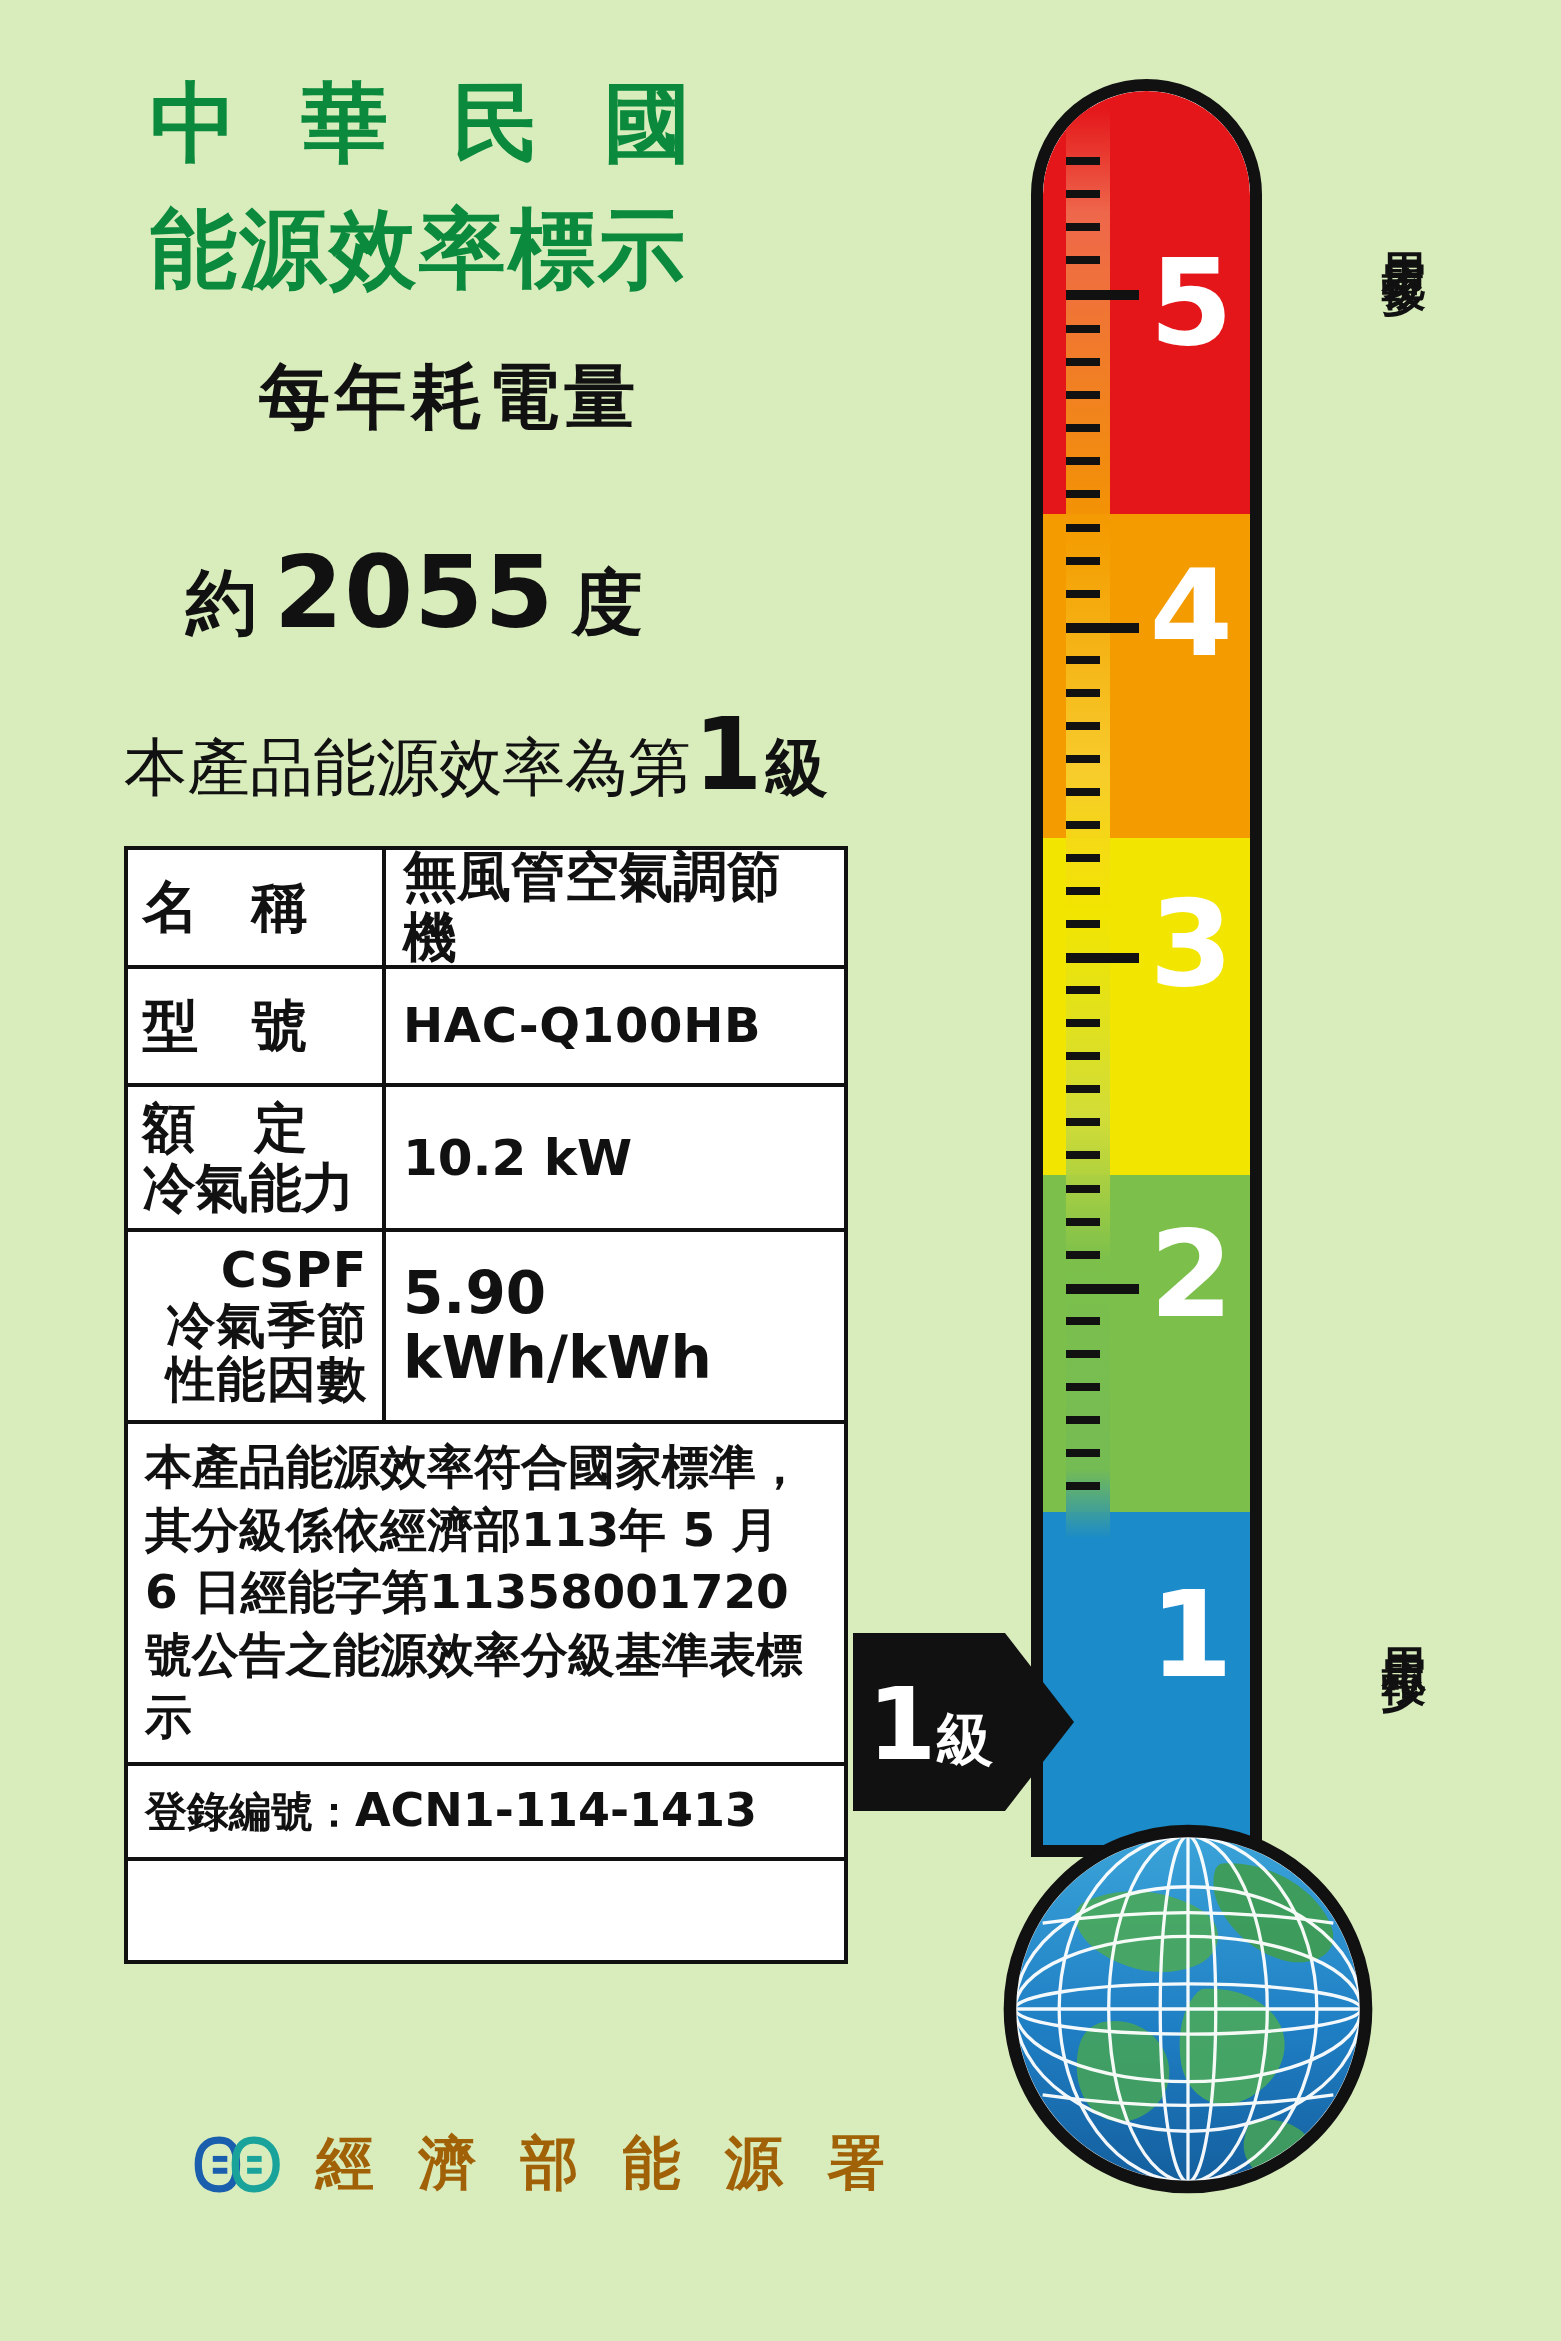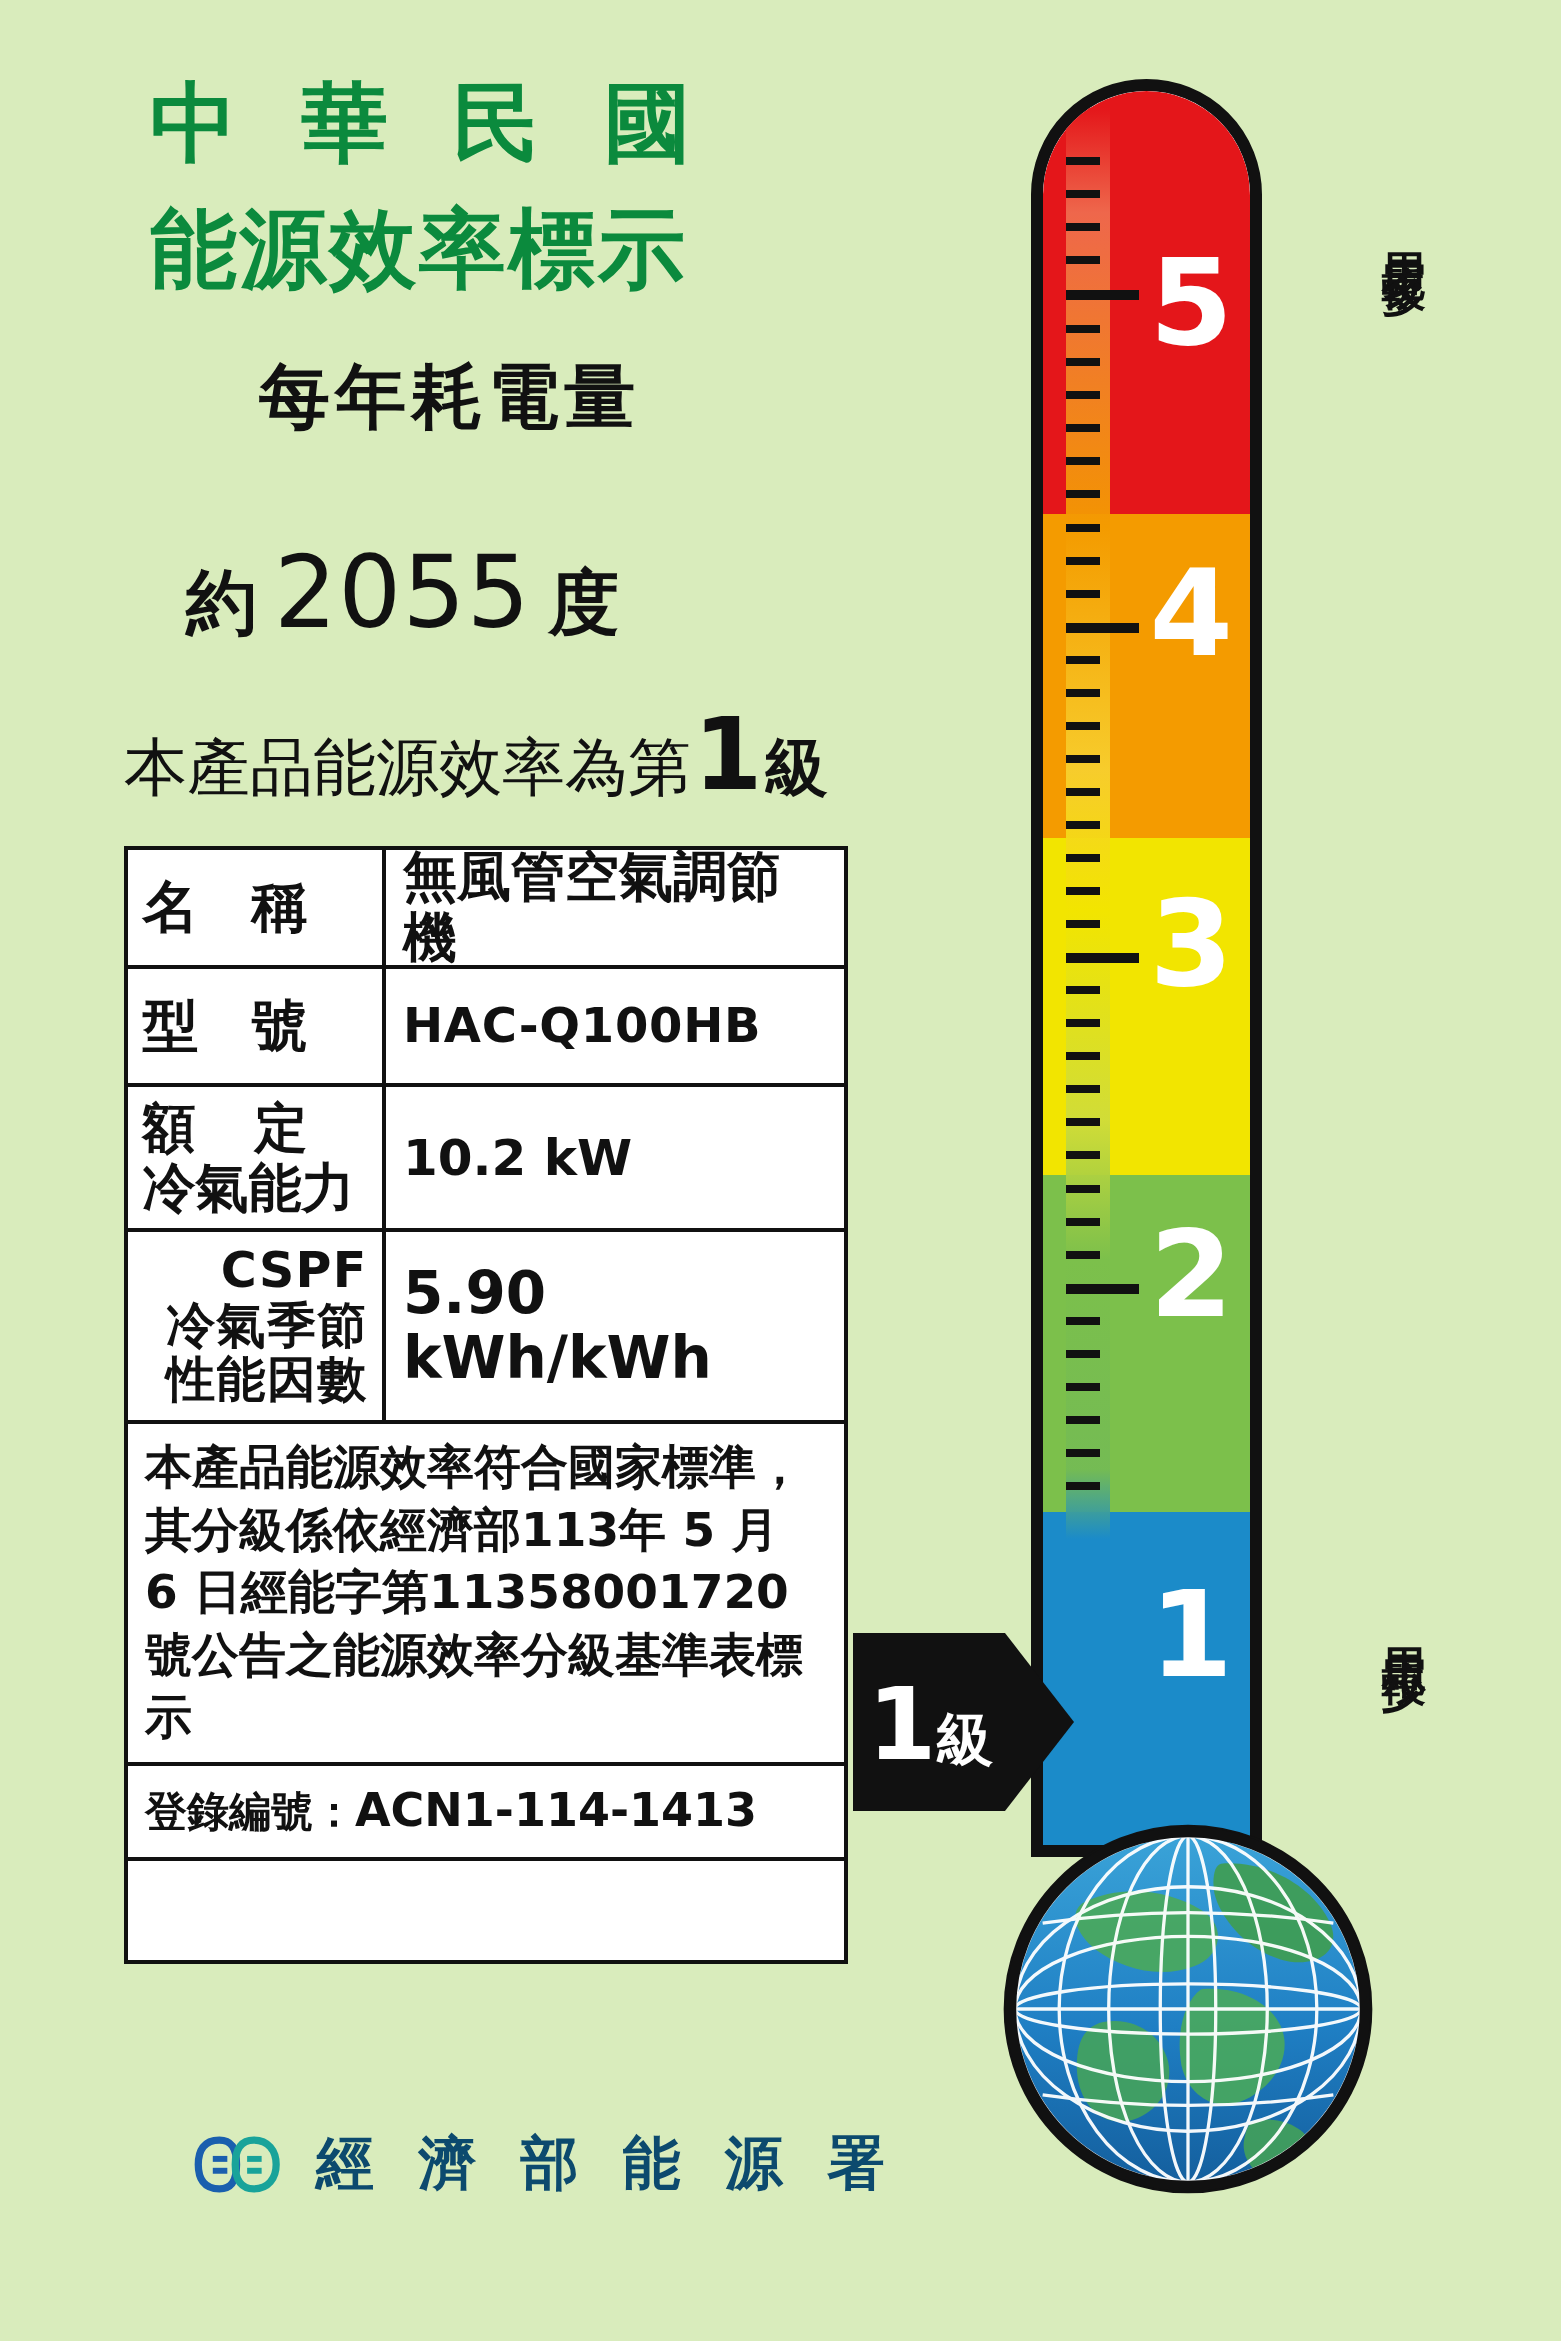--- a/index.html
+++ b/index.html
@@ -73,21 +73,21 @@
     white-space: nowrap;
     color: #111111;
   }
   .consumption-row .c-pre {
     font-size: 71px;
     font-weight: bold;
     vertical-align: baseline;
   }
   .consumption-row .c-val {
     font-size: 99px;
-    font-weight: normal;
+    font-weight: bold;
     letter-spacing: 1.3px;
     padding: 0 17px;
     vertical-align: baseline;
   }
   .consumption-row .c-unit {
     font-size: 71px;
     font-weight: bold;
     vertical-align: baseline;
   }
 
@@ -200,21 +200,21 @@
   }
   .footer-logo {
     width: 99px;
     height: 73px;
     margin-right: 24px;
     flex: none;
   }
   .footer-text {
     font-size: 58px;
     font-weight: bold;
-    color: #0c4a6e;
+    color: #a16207;
     letter-spacing: 12px;
   }
 
   
   .thermo-wrap {
     position: absolute;
     left: 1031px;
     top: 79px;
     width: 278px;
     height: 1798px;

